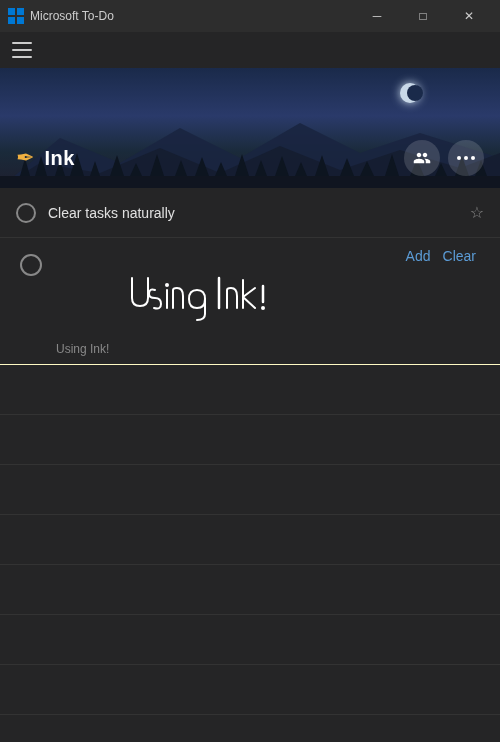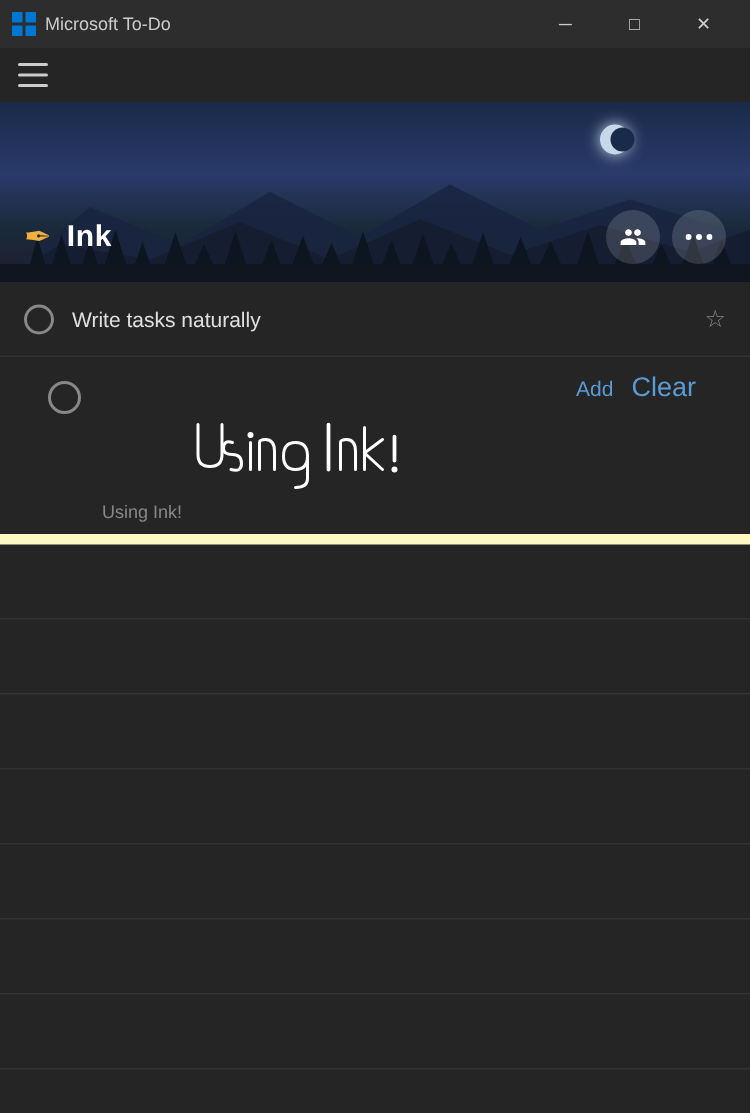--- a/index.html
+++ b/index.html
@@ -206,22 +206,22 @@
 
     .task-star {
       color: #888888;
       font-size: 16px;
       cursor: pointer;
       flex-shrink: 0;
     }
 
     
     .ink-input-area {
-      border-bottom: 7px solid #fef9c3;
-      padding: 8px 32px;
+      border-bottom: 1px solid #fef9c3;
+      padding: 8px 20px;
       min-height: 100px;
     }
 
     .ink-input-row {
       display: flex;
       align-items: flex-start;
       gap: 12px;
     }
 
     .ink-circle {
@@ -245,29 +245,29 @@
       color: #5b9bd5;
       font-size: 14px;
       cursor: pointer;
       padding: 2px 4px;
     }
 
     .ink-clear-btn {
       background: transparent;
       border: none;
       color: #5b9bd5;
-      font-size: 18px;
+      font-size: 14px;
       cursor: pointer;
       padding: 2px 4px;
     }
 
     .ink-recognized {
       color: #888888;
       font-size: 12px;
-      margin-top: 1px;
+      margin-top: 14px;
       padding-left: 2px;
     }
 
     .empty-line {
       height: 50px;
       border-bottom: 1px solid #333333;
     }
 
     
     .ink-svg {
@@ -374,21 +374,21 @@
         </svg>
       </button>
     </div>
   </div>
 </div>
 
 <div class="task-list">
 
   <div class="task-item">
     <div class="task-circle"></div>
-    <span class="task-text">Write tasks naturally</span>
+    <span class="task-text">Clear tasks naturally</span>
     <span class="task-star">☆</span>
   </div>
 
   <div class="ink-input-area">
     <div class="ink-input-row">
       <div class="ink-circle"></div>
       <div class="ink-writing-area">
         <div class="ink-row-top">
           <button class="ink-add-btn">Add</button>
           <button class="ink-clear-btn">Clear</button>

